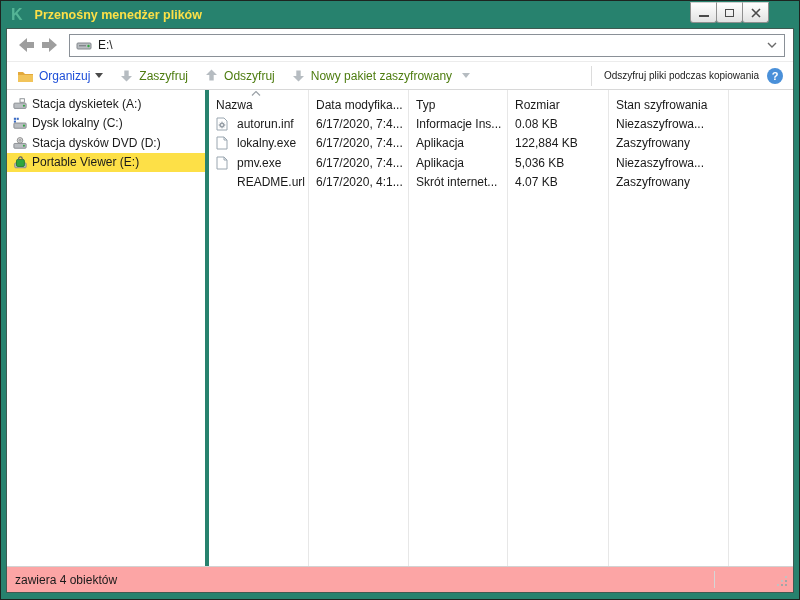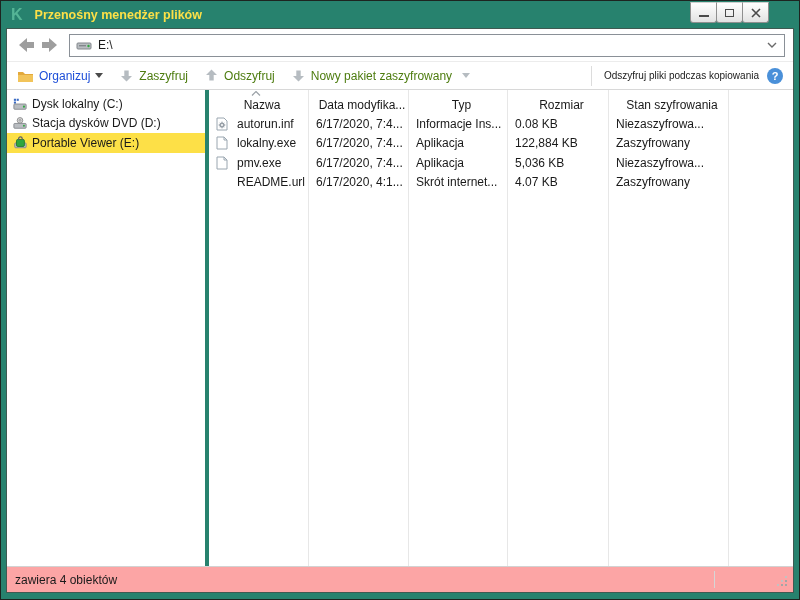--- a/index.html
+++ b/index.html
@@ -52,21 +52,21 @@
   
   .main { flex:1; display:flex; overflow:hidden; }
   .sidebar { width:198px; padding-top:4px; }
   .side-item { height:19.5px; display:flex; align-items:center; gap:5px; padding-left:6px; font-size:12px; color:#1a1a1a; white-space:nowrap; cursor:default; }
   .side-item.selected { background:#fde047; }
   .divider { width:4px; background:#27826e; }
   .filelist { flex:1; position:relative; overflow:hidden; }
   .col-line { position:absolute; top:0; bottom:0; width:1px; background:#e7e7e7; }
   .grid-row { display:grid; grid-template-columns:99px 100px 99px 101px 120px 1fr; position:relative; }
   .header { height:24px; align-items:end; padding-bottom:2px; font-size:12px; color:#1a1a1a; }
-  .header .cell { padding-left:8px; white-space:nowrap; overflow:hidden;text-align:center; }
+  .header .cell { padding-left:8px; white-space:nowrap; overflow:hidden; }
   .header .cell.first { padding-left:7px; }
   .sort-caret { position:absolute; left:42px; top:1px; }
   .file-row { height:19.5px; align-items:center; font-size:12px; color:#1a1a1a; }
   .file-row .cell { padding-left:8px; white-space:nowrap; overflow:hidden; }
   .name-cell { display:flex; align-items:center; gap:8px; padding-left:6px !important; }
   .icon-slot { width:14px; height:14px; flex:0 0 14px; display:flex; align-items:center; justify-content:center; }
   
   .statusbar { height:26px; background:#fca5a5; border-top:1px solid #d2d2d2; position:relative; display:flex; align-items:center; padding-left:8px; }
   .status-text { font-size:12px; color:#1a1a1a; }
   .status-sep { position:absolute; right:78px; top:4px; bottom:4px; width:1px; background:#d6d6d6; }
@@ -159,20 +159,30 @@
           </svg>
       </div>
       <div class="tb-spacer"></div>
       <div class="tb-sep"></div>
       <span class="tb-right-label">Odszyfruj pliki podczas kopiowania</span>
       <div class="help">?</div>
     </div>
 
     <div class="main">
       <div class="sidebar">
+        <div class="side-item">
+          <span class="icon-slot">
+            <svg width="16" height="14" viewBox="0 0 16 14">
+              <rect x="8" y="1" width="5" height="4" fill="#ffffff" stroke="#82878c"></rect>
+              <rect x="1" y="6" width="14" height="6" rx="1" fill="#b9bdc1" stroke="#82878c"></rect>
+              <circle cx="12.5" cy="9" r="1.2" fill="#2fa63f"></circle>
+            </svg>
+          </span>
+          <span>Stacja dyskietek (A:)</span>
+        </div>
         <div class="side-item">
           <span class="icon-slot">
             <svg width="16" height="14" viewBox="0 0 16 14">
               <rect x="1" y="1" width="2.4" height="2.4" fill="#3a6bc4"></rect>
               <rect x="4.2" y="1" width="2.4" height="2.4" fill="#3a6bc4"></rect>
               <rect x="1" y="4.2" width="2.4" height="2.4" fill="#3a6bc4"></rect>
               <rect x="1" y="7" width="14" height="6" rx="1" fill="#b9bdc1" stroke="#82878c"></rect>
               <circle cx="12.5" cy="10" r="1.2" fill="#2fa63f"></circle>
             </svg>
           </span>

